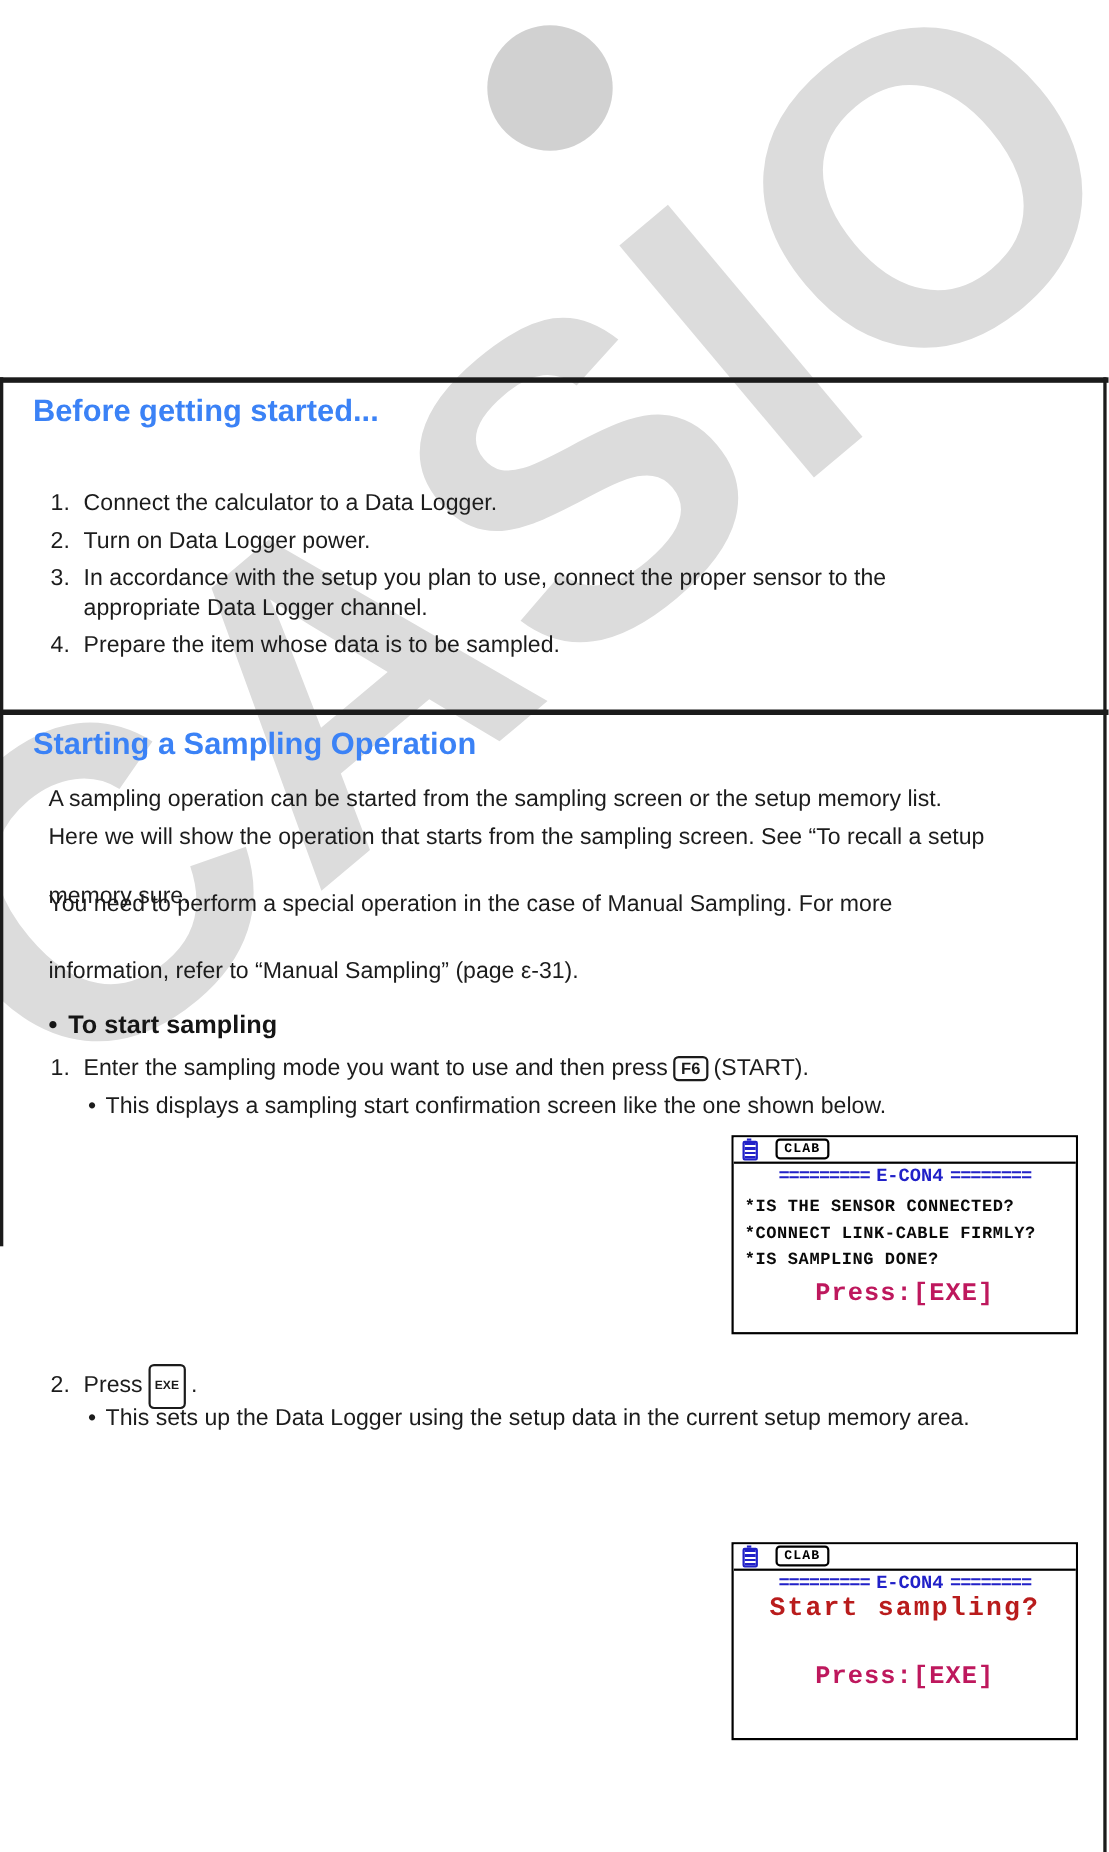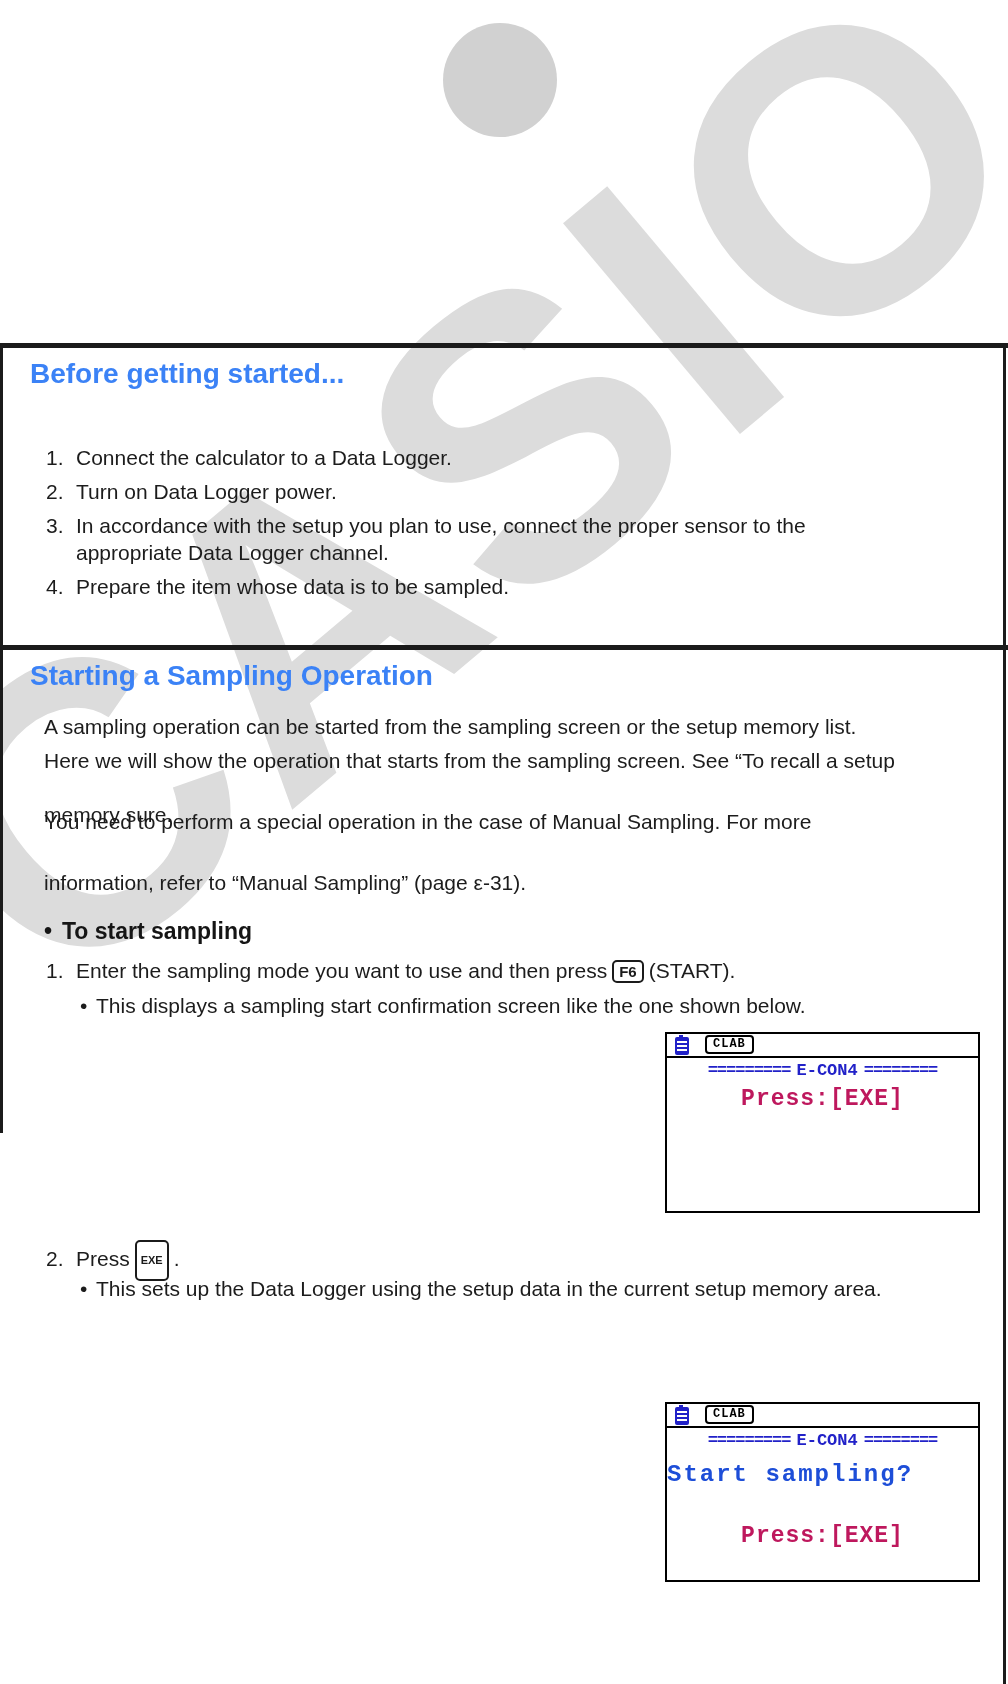--- a/index.html
+++ b/index.html
@@ -32,21 +32,21 @@
   .battery{position:absolute;left:8px;top:3px;width:10px;height:14px;border:2px solid #2121c8;border-radius:2px;
            background:repeating-linear-gradient(180deg,#2121c8 0 2px,#ffffff 2px 4px);}
   .battery::before{content:"";position:absolute;left:2px;top:-4px;width:4px;height:2px;background:#2121c8;}
   .clab{position:absolute;left:38px;top:1px;height:15px;line-height:15px;border:2px solid #000;border-radius:4px;
         padding:0 6px;font-size:12px;letter-spacing:1px;color:#000;}
   .calc-header{margin-top:4px;text-align:center;font-size:17px;line-height:18px;color:#2121c8;
                white-space:nowrap;letter-spacing:-1px;}
   .calc-header .ct{margin:16px 6px;letter-spacing:0;}
   .calc-lines{margin:5px 0 0 10px;font-size:15.5px;line-height:24px;color:#0a0a0a;letter-spacing:0.5px;}
   .calc-press{margin-top:6px;text-align:center;font-size:23px;line-height:26px;color:#be185d;letter-spacing:1px;}
-  .calc-msg{margin-top:12px;font-size:24px;line-height:26px;color:#1d4ed8;letter-spacing:2px;}
+  .calc-msg{text-align:center;font-size:24px;line-height:26px;color:#b91c1c;letter-spacing:2px;}
   .calc2 .calc-press{margin-top:35px;}
 </style>
 </head>
 <body>
 
 <div class="page">
 
   <div class="wm-layer">
     <div class="wm-circle"></div>
     <div class="wm-text">CASIO</div>
@@ -81,20 +81,25 @@
 
     <div class="line" style="left:46px;top:957px"><span class="num">1.</span><span>Enter the sampling mode you want to use and then press</span><span class="keycap">F6</span><span>(START).</span></div>
     <div class="line" style="left:80px;top:992px"><span class="bmark">•</span><span>This displays a sampling start confirmation screen like the one shown below.</span></div>
 
     <div class="calc" style="top:1032px;height:177px">
       <div class="calc-status">
         <div class="battery"></div>
         <div class="clab">CLAB</div>
       </div>
       <div class="calc-header"><span>=========</span><span class="ct">E-CON4</span><span>========</span></div>
+      <div class="calc-lines">
+        <div>*IS THE SENSOR CONNECTED?</div>
+        <div>*CONNECT LINK-CABLE FIRMLY?</div>
+        <div>*IS SAMPLING DONE?</div>
+      </div>
       <div class="calc-press">Press:[EXE]</div>
     </div>
 
     <div class="line" style="left:46px;top:1240px"><span class="num">2.</span><span>Press</span><span class="keycap small">EXE</span><span>.</span></div>
     <div class="line" style="left:80px;top:1275px"><span class="bmark">•</span><span>This sets up the Data Logger using the setup data in the current setup memory area.</span></div>
 
     <div class="calc calc2" style="top:1402px;height:176px">
       <div class="calc-status">
         <div class="battery"></div>
         <div class="clab">CLAB</div>

